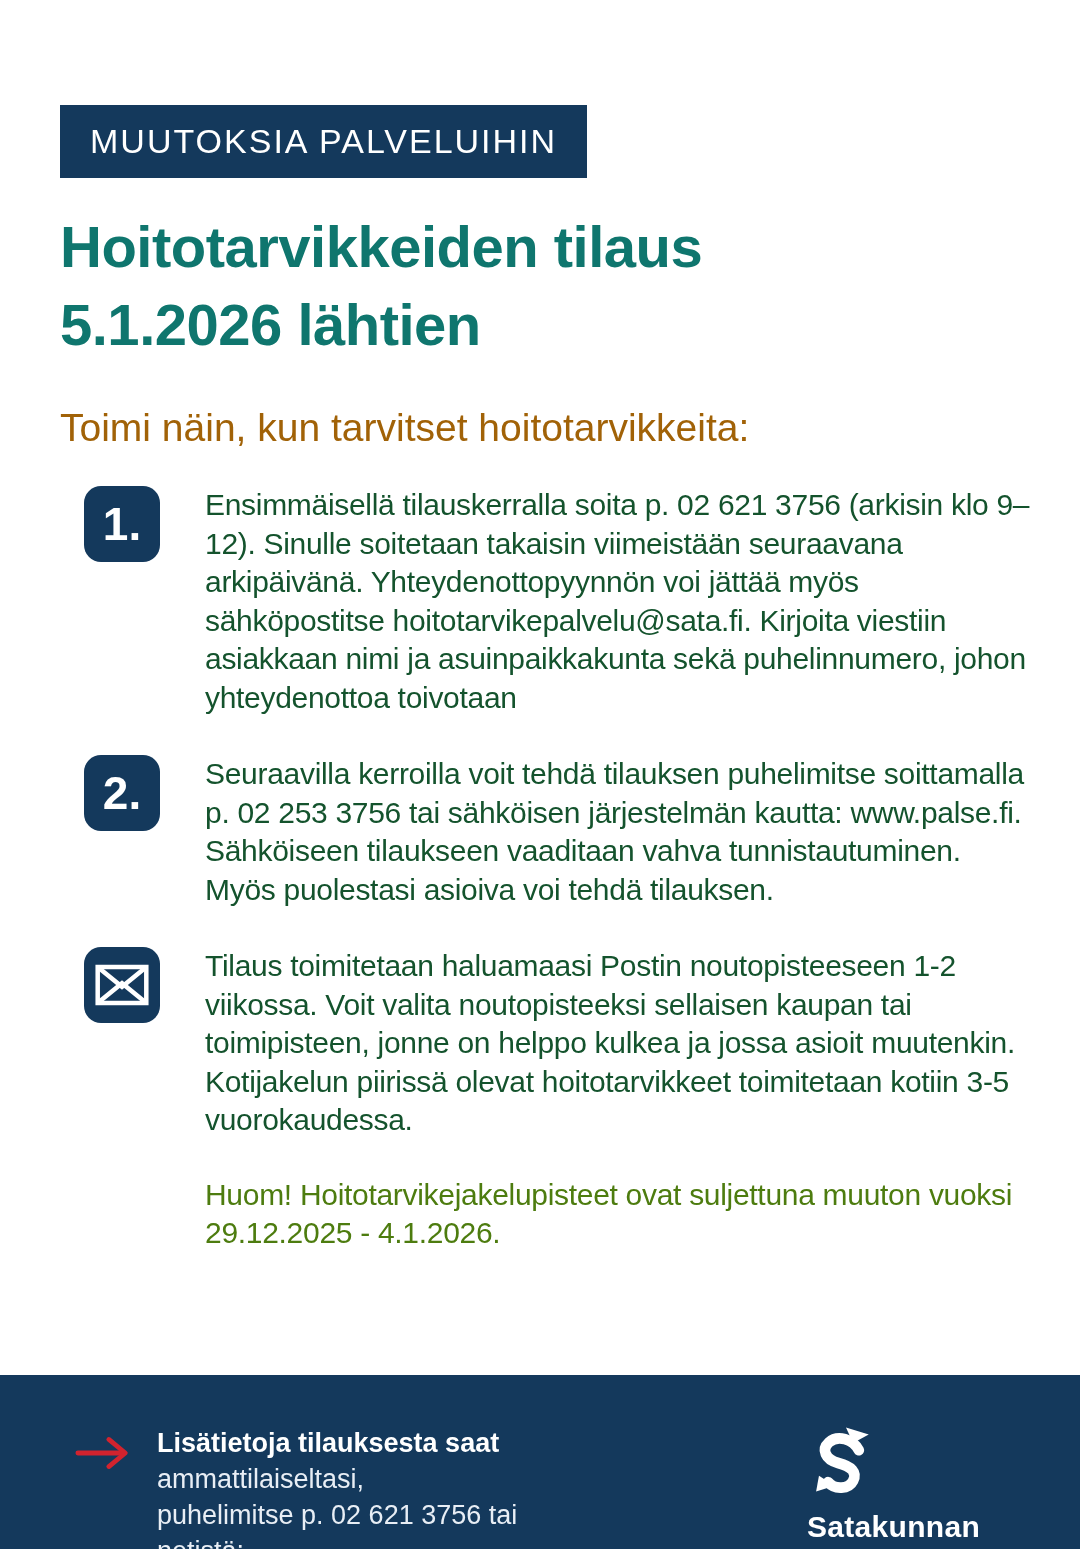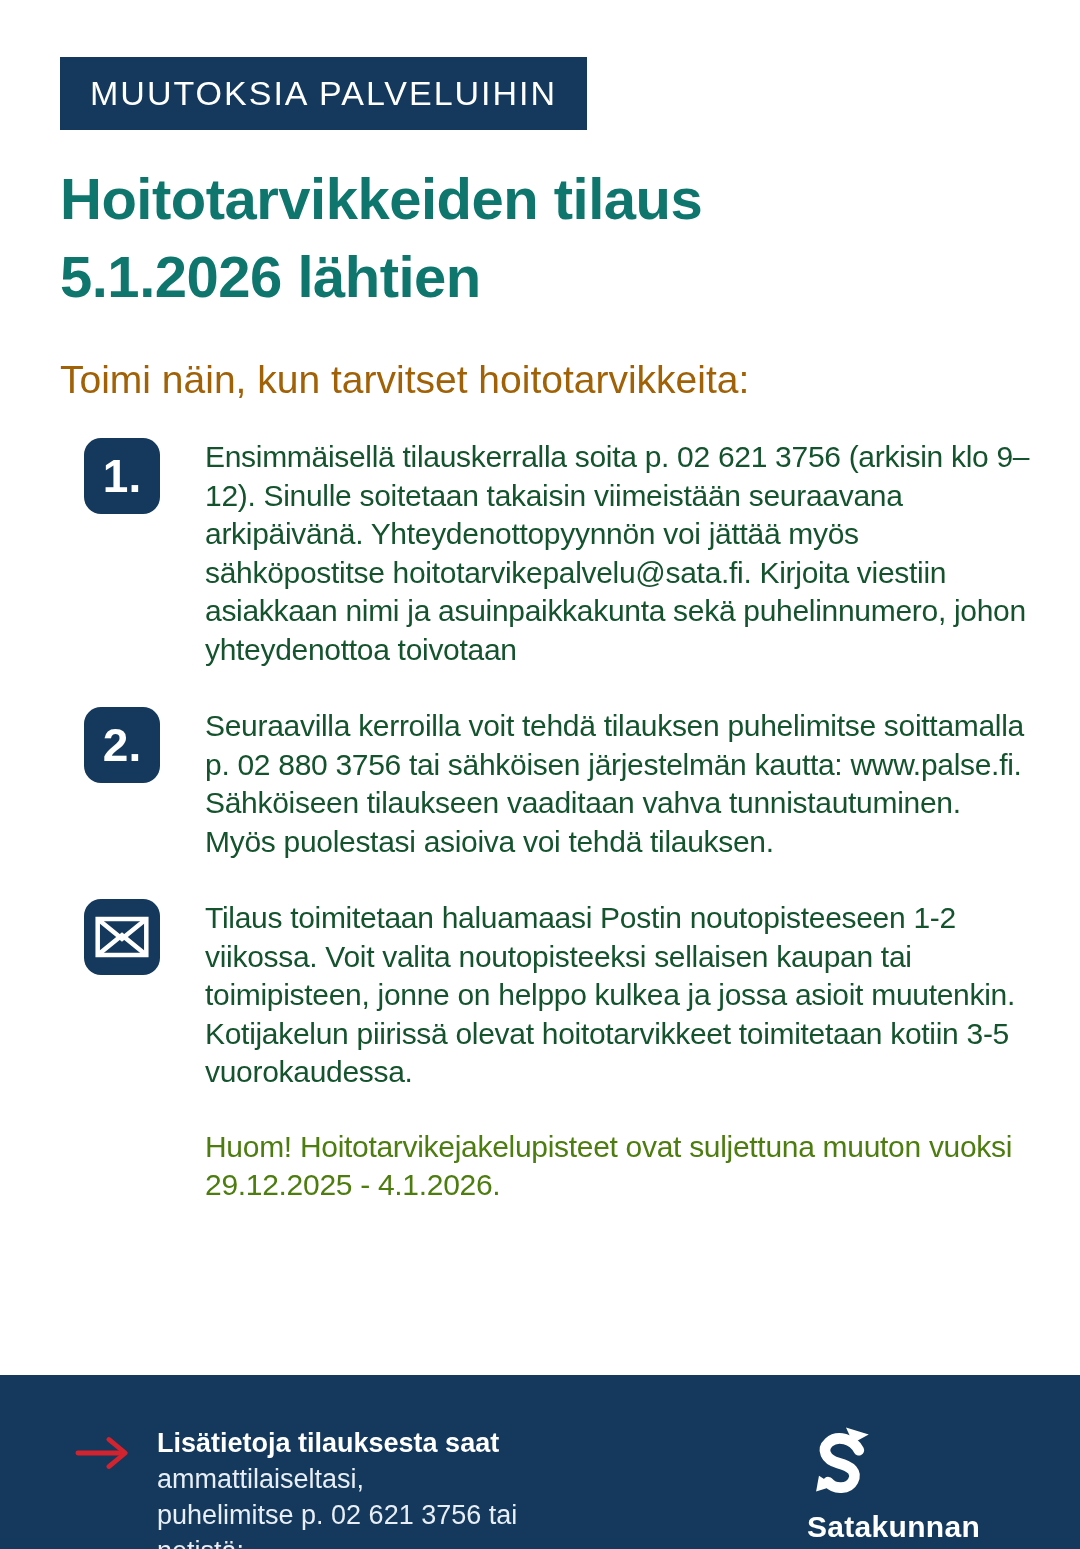--- a/index.html
+++ b/index.html
@@ -8,20 +8,21 @@
     height: 1549px;
     background: #ffffff;
     font-family: "Liberation Sans", "DejaVu Sans", sans-serif;
     display: flex;
     flex-direction: column;
     overflow: hidden;
   }
   .content {
     padding: 0 45px 0 60px;
     flex: none;
+    margin-top: 48px;
   }
   .tag {
     display: inline-block;
     margin-top: 57px;
     background: #14395C;
     color: #ffffff;
     font-size: 34px;
     line-height: 73px;
     padding: 0 30px;
     letter-spacing: 2px;
@@ -128,21 +129,21 @@
 
   <div class="steps">
 
     <div class="step">
       <div class="step-badge">1.</div>
       <div class="step-text">Ensimmäisellä tilauskerralla soita p. 02 621 3756 (arkisin klo 9–12). Sinulle soitetaan takaisin viimeistään seuraavana arkipäivänä. Yhteydenottopyynnön voi jättää myös sähköpostitse hoitotarvikepalvelu@sata.fi. Kirjoita viestiin asiakkaan nimi ja asuinpaikkakunta sekä puhelinnumero, johon yhteydenottoa toivotaan</div>
     </div>
 
     <div class="step">
       <div class="step-badge">2.</div>
-      <div class="step-text">Seuraavilla kerroilla voit tehdä tilauksen puhelimitse soittamalla p. 02 880 3756 tai sähköisen järjestelmän kautta: www.palse.fi. Sähköiseen tilaukseen vaaditaan vahva tunnistautuminen. Myös puolestasi asioiva voi tehdä tilauksen.</div>
+      <div class="step-text">Seuraavilla kerroilla voit tehdä tilauksen puhelimitse soittamalla p. 02 253 3756 tai sähköisen järjestelmän kautta: www.palse.fi. Sähköiseen tilaukseen vaaditaan vahva tunnistautuminen. Myös puolestasi asioiva voi tehdä tilauksen.</div>
     </div>
 
     <div class="step">
       <div class="step-badge">
         <span>
           <svg width="54" height="42" viewBox="0 0 60 46" aria-hidden="true">
             <rect x="3" y="3" width="54" height="40" fill="none" stroke="#ffffff" stroke-width="5"></rect>
             <path d="M3 3 L30 25 L57 3" fill="none" stroke="#ffffff" stroke-width="5"></path>
             <path d="M3 43 L30 21 L57 43" fill="none" stroke="#ffffff" stroke-width="5"></path>
           </svg>

